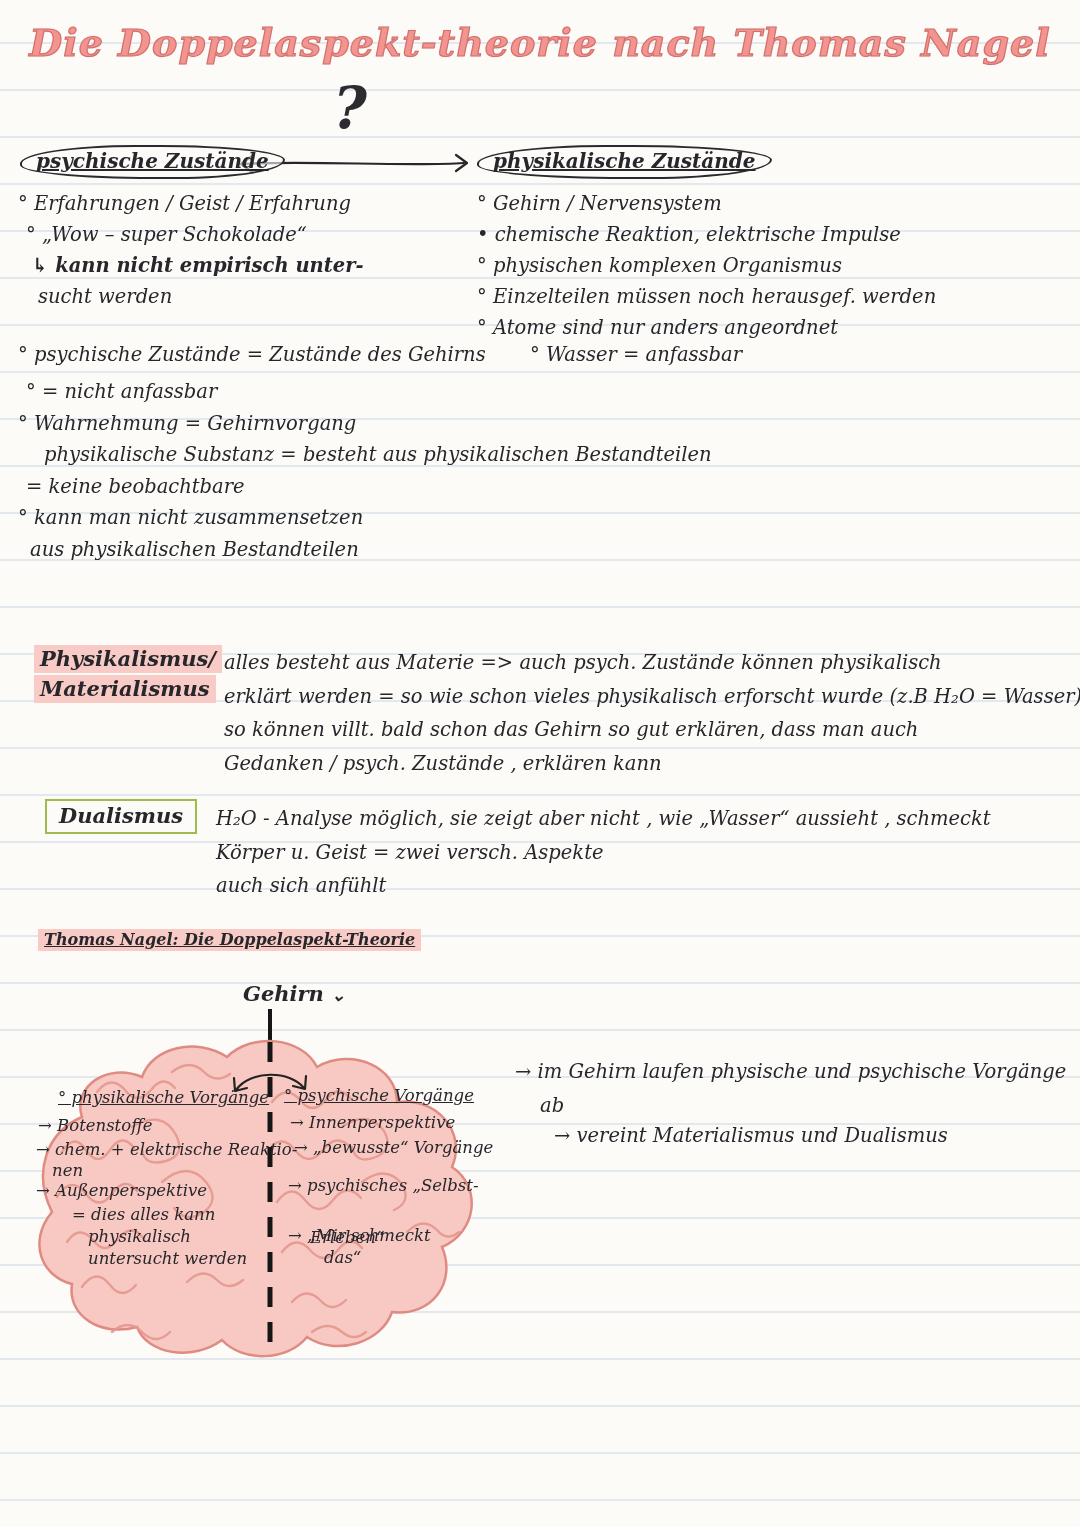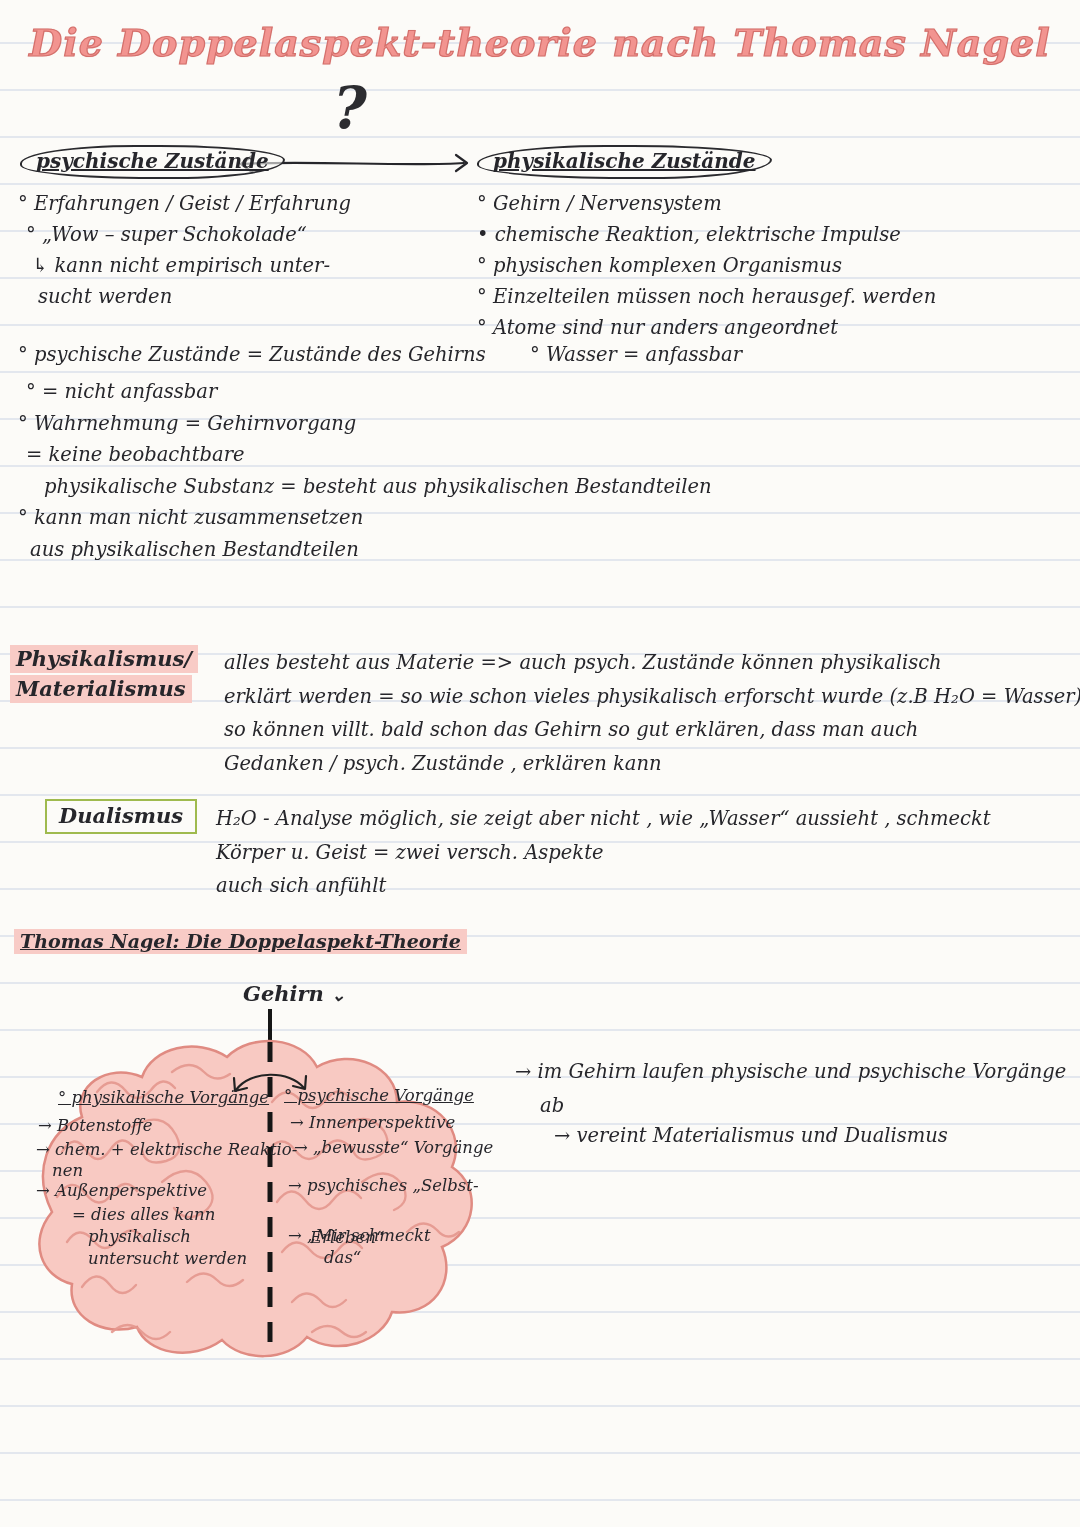--- a/index.html
+++ b/index.html
@@ -28,25 +28,25 @@
     border:2.5px solid #2a2a2e; padding:2px 14px 4px;
     font-size:20px; font-weight:bold; text-decoration:underline;
     border-radius: 48% 52% 45% 55% / 60% 48% 62% 45%;
     background:rgba(252,251,248,.6);
     white-space:nowrap;
   }
   .body-text { font-size:19.5px; }
   .note-line { white-space:nowrap; }
   .col { line-height:31px; }
   .cont { line-height:31.5px; }
-  .hl-pink { background:#f8cbc6; padding:1px 6px 2px; }
+  .hl-pink { background:#f8cbc6; padding:1px 6px 2px;margin-left:24px; }
   .label-big { font-size:21px; font-weight:bold; }
   .green-box { border:2.5px solid #9fba4e; padding:2px 12px 4px; background:#fcfbf8; }
   .para { line-height:33.5px; font-size:19.5px;margin-left:24px; }
-  .sec-head { font-size:19px; font-weight:bold; text-decoration:underline; }
+  .sec-head { font-size:16px; font-weight:bold; text-decoration:underline; }
   .brain-note { font-size:16.5px; white-space:nowrap; }
   .vline { width:4px; background:#161616; }
   svg { display:block; }
 </style>
 </head>
 <body>
 
 <div class="page">
 
   <div class="abs title">Die Doppelaspekt-theorie nach Thomas Nagel</div>
@@ -62,40 +62,40 @@
   <div class="abs bubble" style="left:20px; top:145px;">
     <span>psychische Zustände</span>
   </div>
   <div class="abs bubble" style="left:477px; top:145px;">
     <span>physikalische Zustände</span>
   </div>
 
   <div class="abs body-text col" style="left:18px; top:188px; width:455px;">
     <div class="note-line">° Erfahrungen / Geist / Erfahrung</div>
     <div class="note-line" style="padding-left:8px;">° „Wow – super Schokolade“</div>
-    <div class="note-line" style="padding-left:14px;">↳ kann nicht empirisch unter-</div>
+    <div class="note-line" style="padding-left:14px;font-weight:bold;">↳ kann nicht empirisch unter-</div>
     <div class="note-line" style="padding-left:20px;">sucht werden</div>
   </div>
 
   <div class="abs body-text col" style="left:477px; top:188px; width:600px;">
     <div class="note-line">° Gehirn / Nervensystem</div>
     <div class="note-line">• chemische Reaktion, elektrische Impulse</div>
     <div class="note-line">° physischen komplexen Organismus</div>
     <div class="note-line">° Einzelteilen müssen noch herausgef. werden</div>
     <div class="note-line">° Atome sind nur anders angeordnet</div>
   </div>
 
   <div class="abs body-text note-line" style="left:18px; top:343px;">° psychische Zustände  =  Zustände des Gehirns</div>
   <div class="abs body-text note-line" style="left:530px; top:343px;">° Wasser = anfassbar</div>
 
   <div class="abs body-text cont" style="left:18px; top:376px; width:760px;">
     <div class="note-line" style="padding-left:8px;">° = nicht anfassbar</div>
     <div class="note-line">° Wahrnehmung = Gehirnvorgang</div>
+    <div class="note-line" style="padding-left:26px;">physikalische Substanz  =  besteht aus physikalischen Bestandteilen</div>
     <div class="note-line" style="padding-left:8px;">= keine beobachtbare</div>
-    <div class="note-line" style="padding-left:26px;">physikalische Substanz  =  besteht aus physikalischen Bestandteilen</div>
     <div class="note-line">° kann man nicht zusammensetzen</div>
     <div class="note-line" style="padding-left:12px;">aus physikalischen Bestandteilen</div>
   </div>
 
   <div class="abs" style="left:10px; top:646px; width:190px;">
     <div style="margin-bottom:5px;"><span class="hl-pink label-big">Physikalismus/</span></div>
     <div><span class="hl-pink label-big">Materialismus</span></div>
   </div>
   <div class="abs para" style="left:200px; top:646px; width:870px;">
     <div class="note-line">alles besteht aus Materie =&gt; auch psych. Zustände können physikalisch</div>

